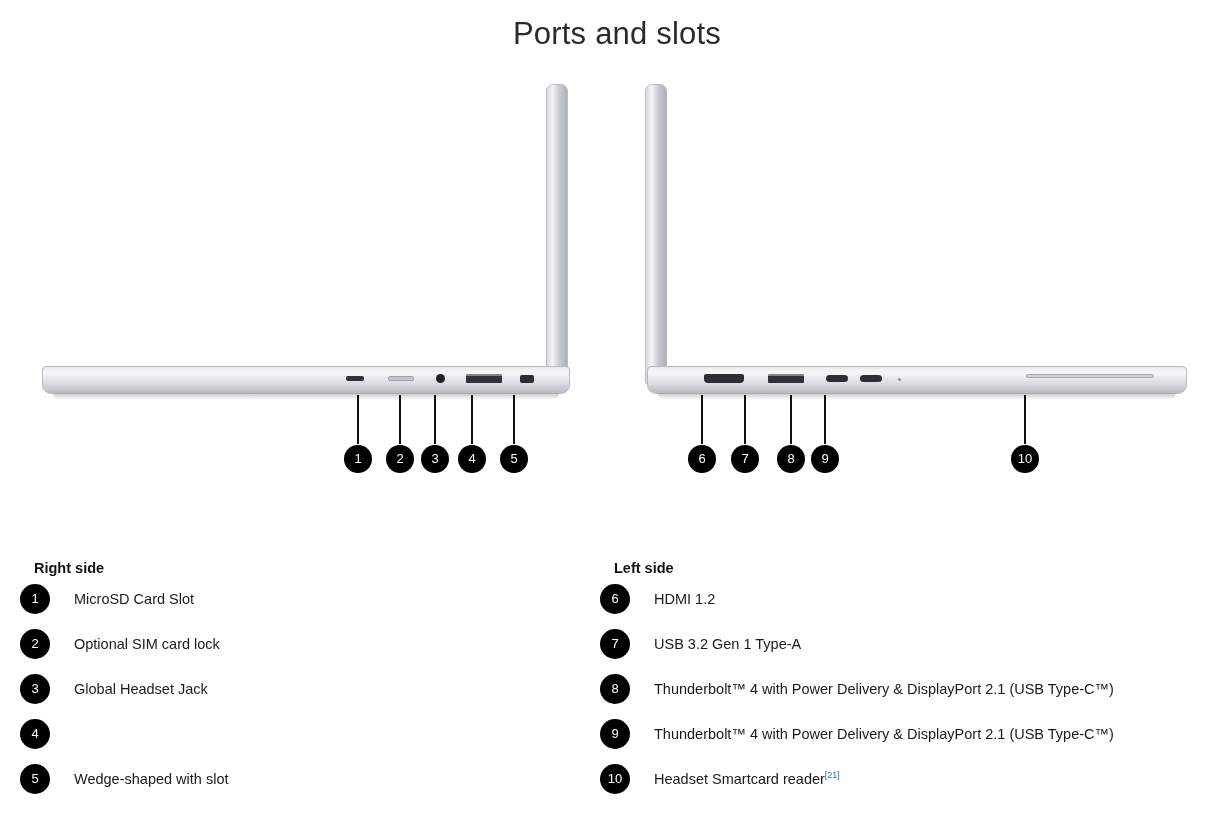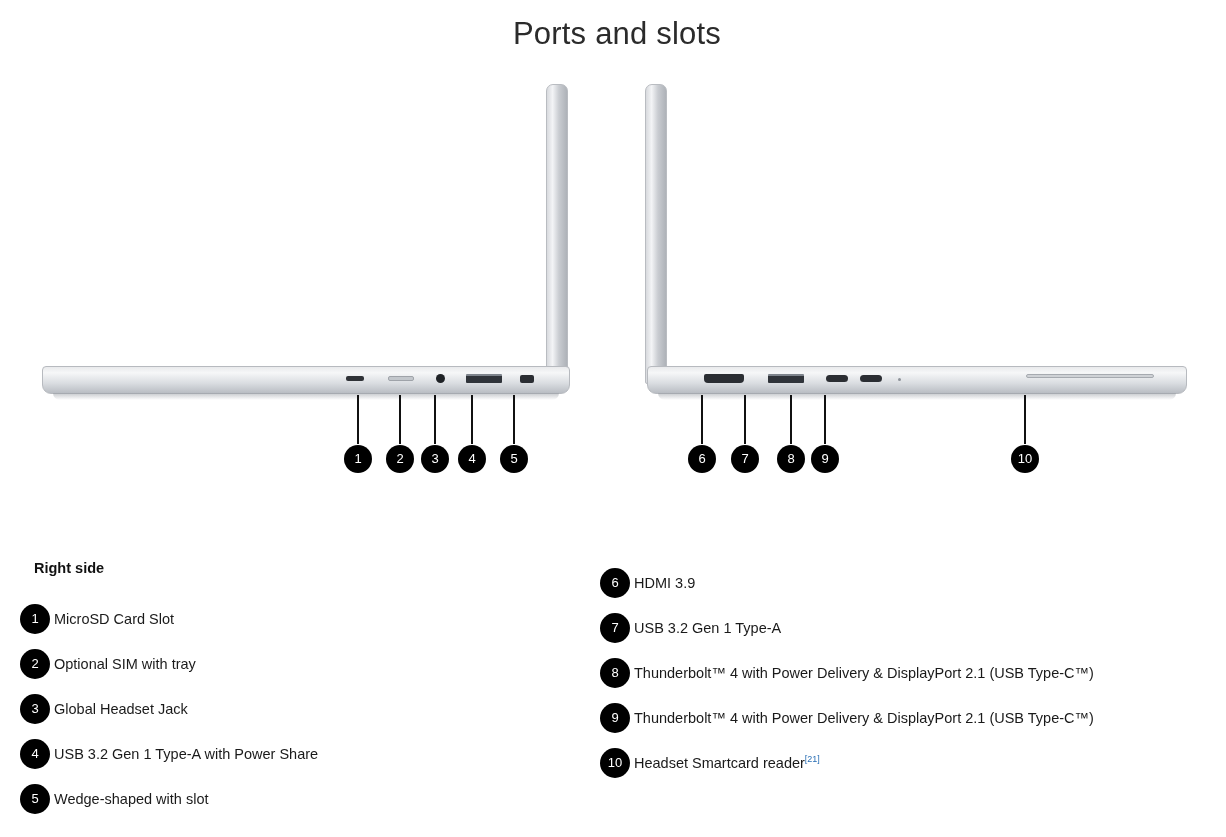--- a/index.html
+++ b/index.html
@@ -97,38 +97,38 @@
   
   .legend-col { position: absolute; top: 560px; }
   #legend-right { left: 20px; width: 560px; }
   #legend-left  { left: 600px; width: 610px; }
 
   .legend-heading {
     font-size: 14.5px;
     font-weight: bold;
     color: #111;
     margin-left: 14px;
-    margin-bottom: 20px;
+    margin-bottom: 0;
   }
   .legend-item {
     display: flex;
     align-items: center;
     height: 45px;
   }
   .legend-num {
     flex: 0 0 auto;
     width: 30px; height: 30px;
     border-radius: 50%;
     background: #000; color: #fff;
     font-size: 13px;
     line-height: 30px;
     text-align: center;
   }
   .legend-label {
-    margin-left: 4px;
+    margin-left: 24px;
     font-size: 14.5px;
     color: #1a1a1a;
     white-space: nowrap;
   }
   .legend-label sup {
     font-size: 9px;
     color: #2a6fb5;
     vertical-align: super;
   }
 </style>
@@ -188,41 +188,41 @@
 
   <div class="legend-col" id="legend-right">
     <div class="legend-heading">Right side</div>
 
     <div class="legend-item">
       <div class="legend-num">1</div>
       <div class="legend-label">MicroSD Card Slot</div>
     </div>
     <div class="legend-item">
       <div class="legend-num">2</div>
-      <div class="legend-label">Optional SIM with tray</div>
+      <div class="legend-label">Optional SIM card lock</div>
     </div>
     <div class="legend-item">
       <div class="legend-num">3</div>
       <div class="legend-label">Global Headset Jack</div>
     </div>
     <div class="legend-item">
       <div class="legend-num">4</div>
-      <div class="legend-label">USB 3.2 Gen 1 Type-A with Power Share</div>
     </div>
     <div class="legend-item">
       <div class="legend-num">5</div>
       <div class="legend-label">Wedge-shaped with slot</div>
     </div>
   </div>
 
   <div class="legend-col" id="legend-left">
+    <div class="legend-heading">Left side</div>
 
     <div class="legend-item">
       <div class="legend-num">6</div>
-      <div class="legend-label">HDMI 3.9</div>
+      <div class="legend-label">HDMI 1.2</div>
     </div>
     <div class="legend-item">
       <div class="legend-num">7</div>
       <div class="legend-label">USB 3.2 Gen 1 Type-A</div>
     </div>
     <div class="legend-item">
       <div class="legend-num">8</div>
       <div class="legend-label">Thunderbolt™ 4 with Power Delivery &amp; DisplayPort 2.1 (USB Type-C™)</div>
     </div>
     <div class="legend-item">

